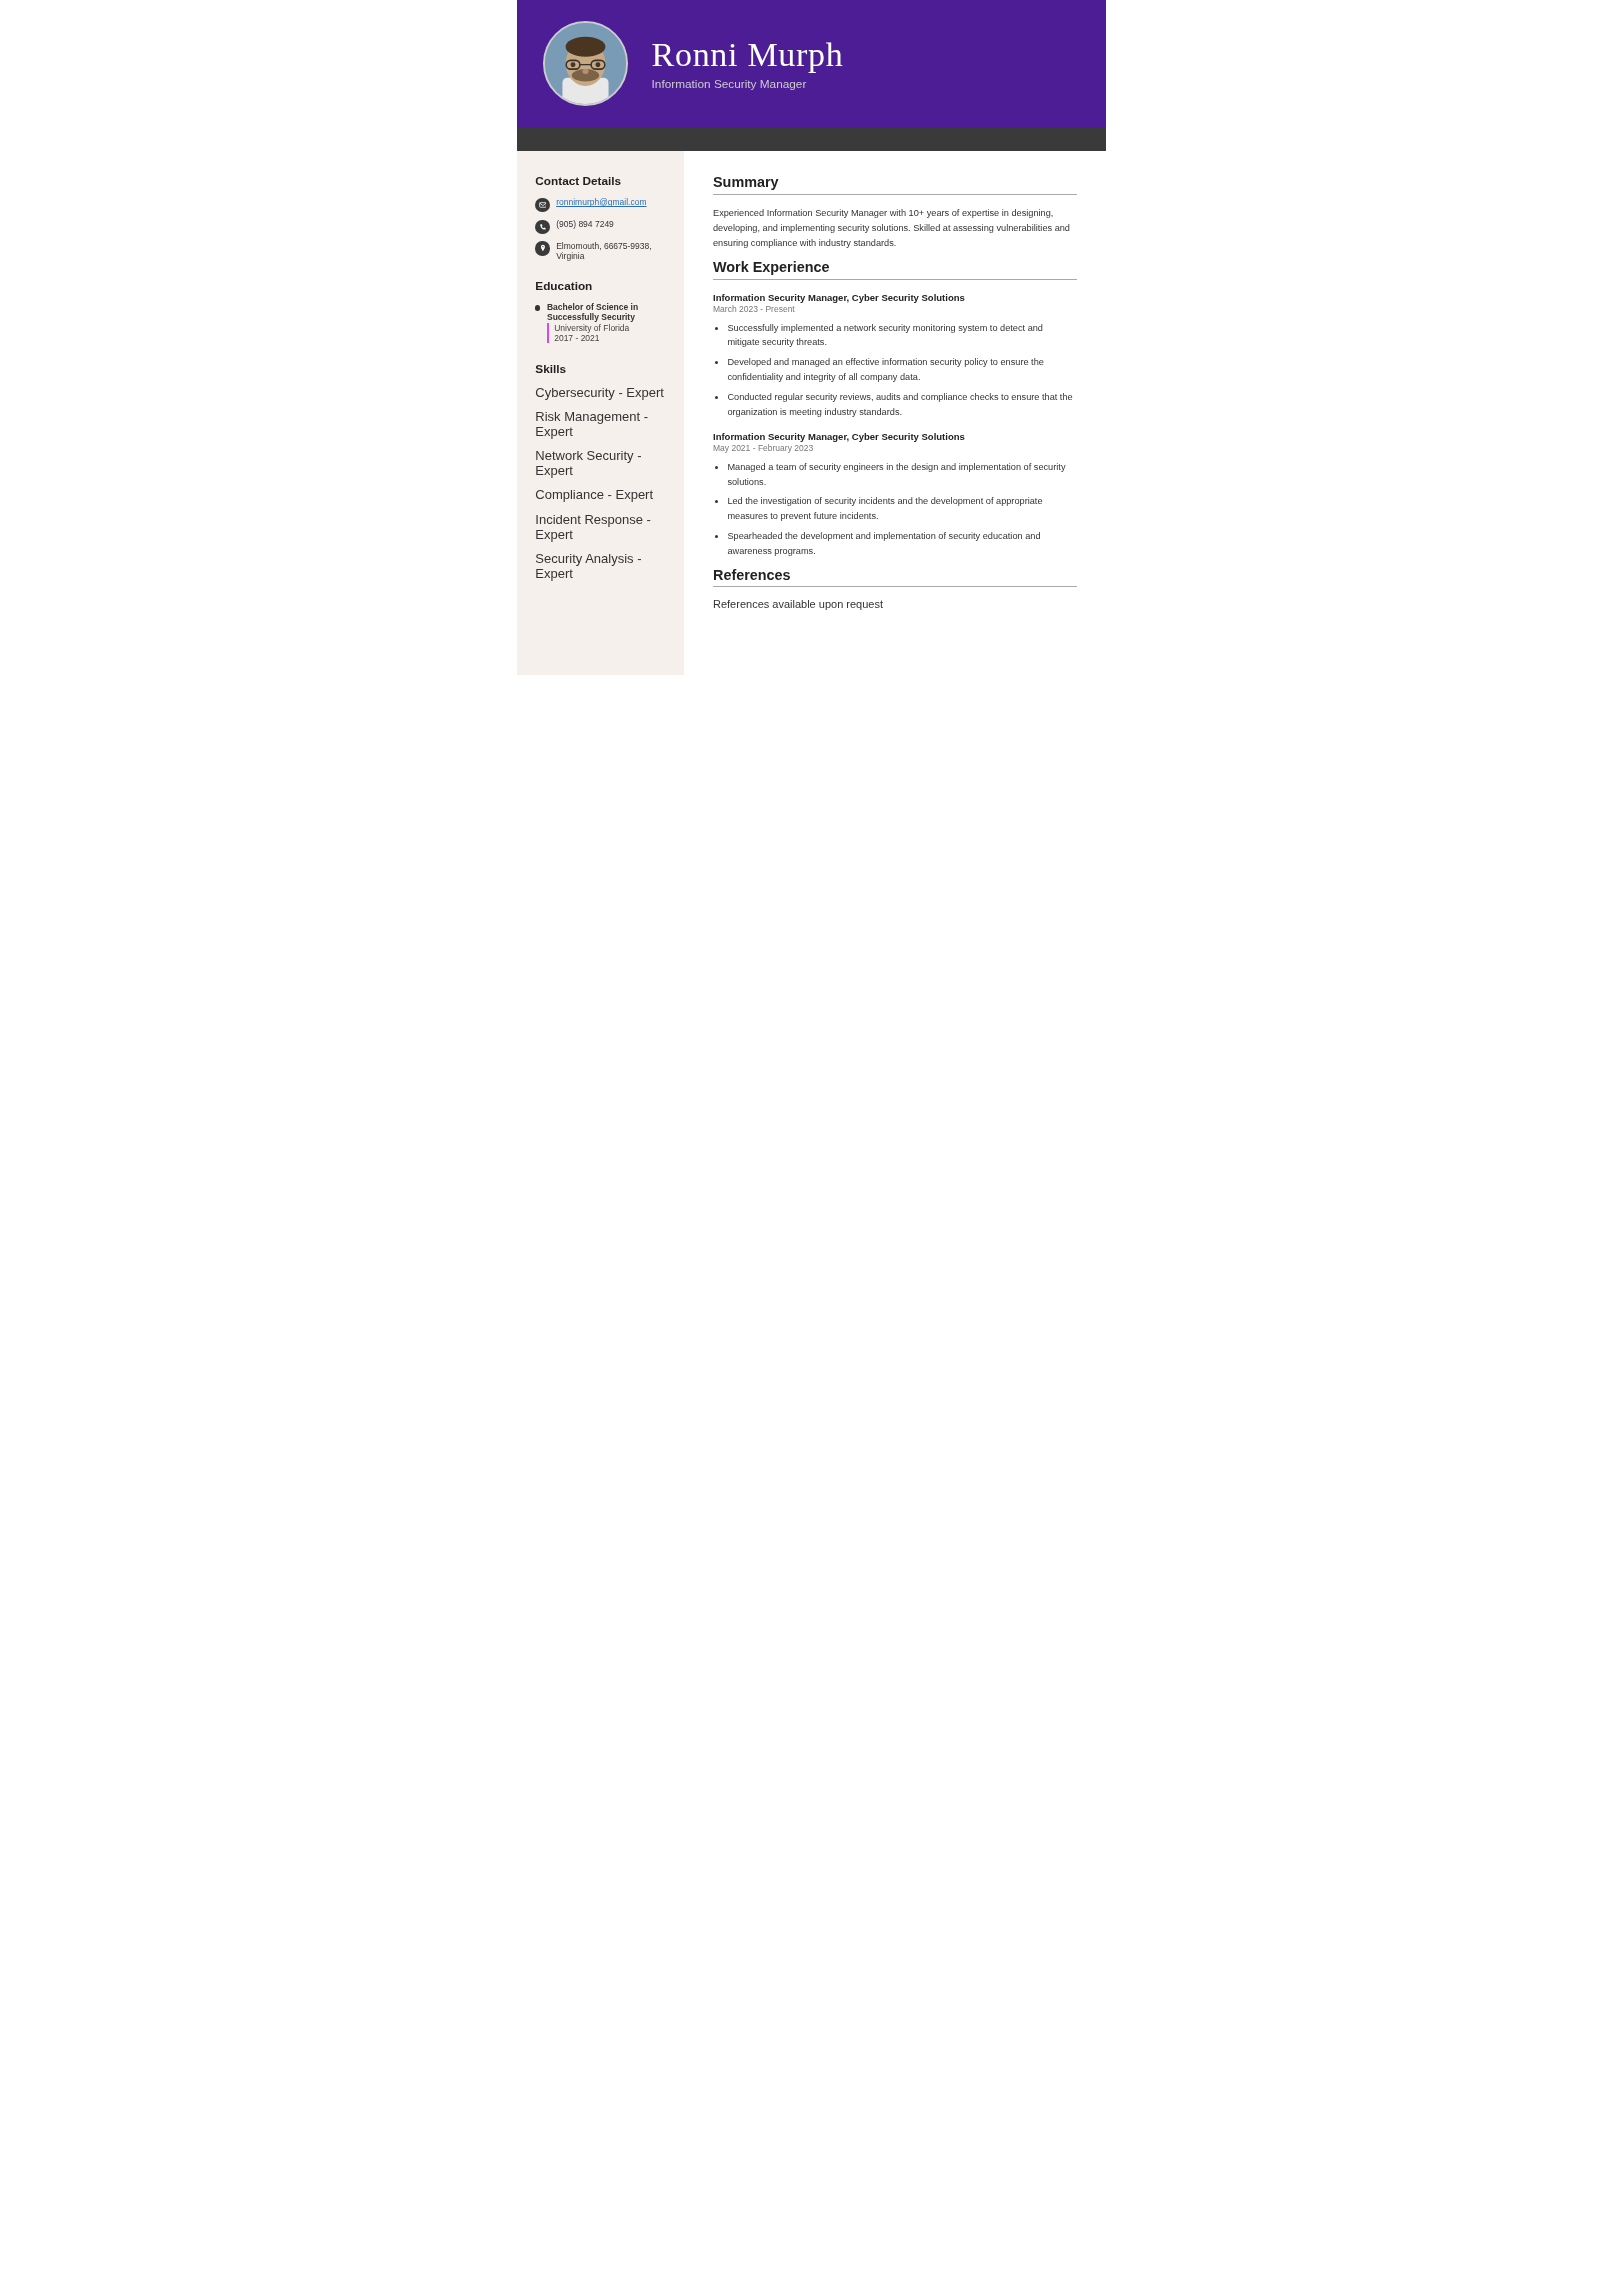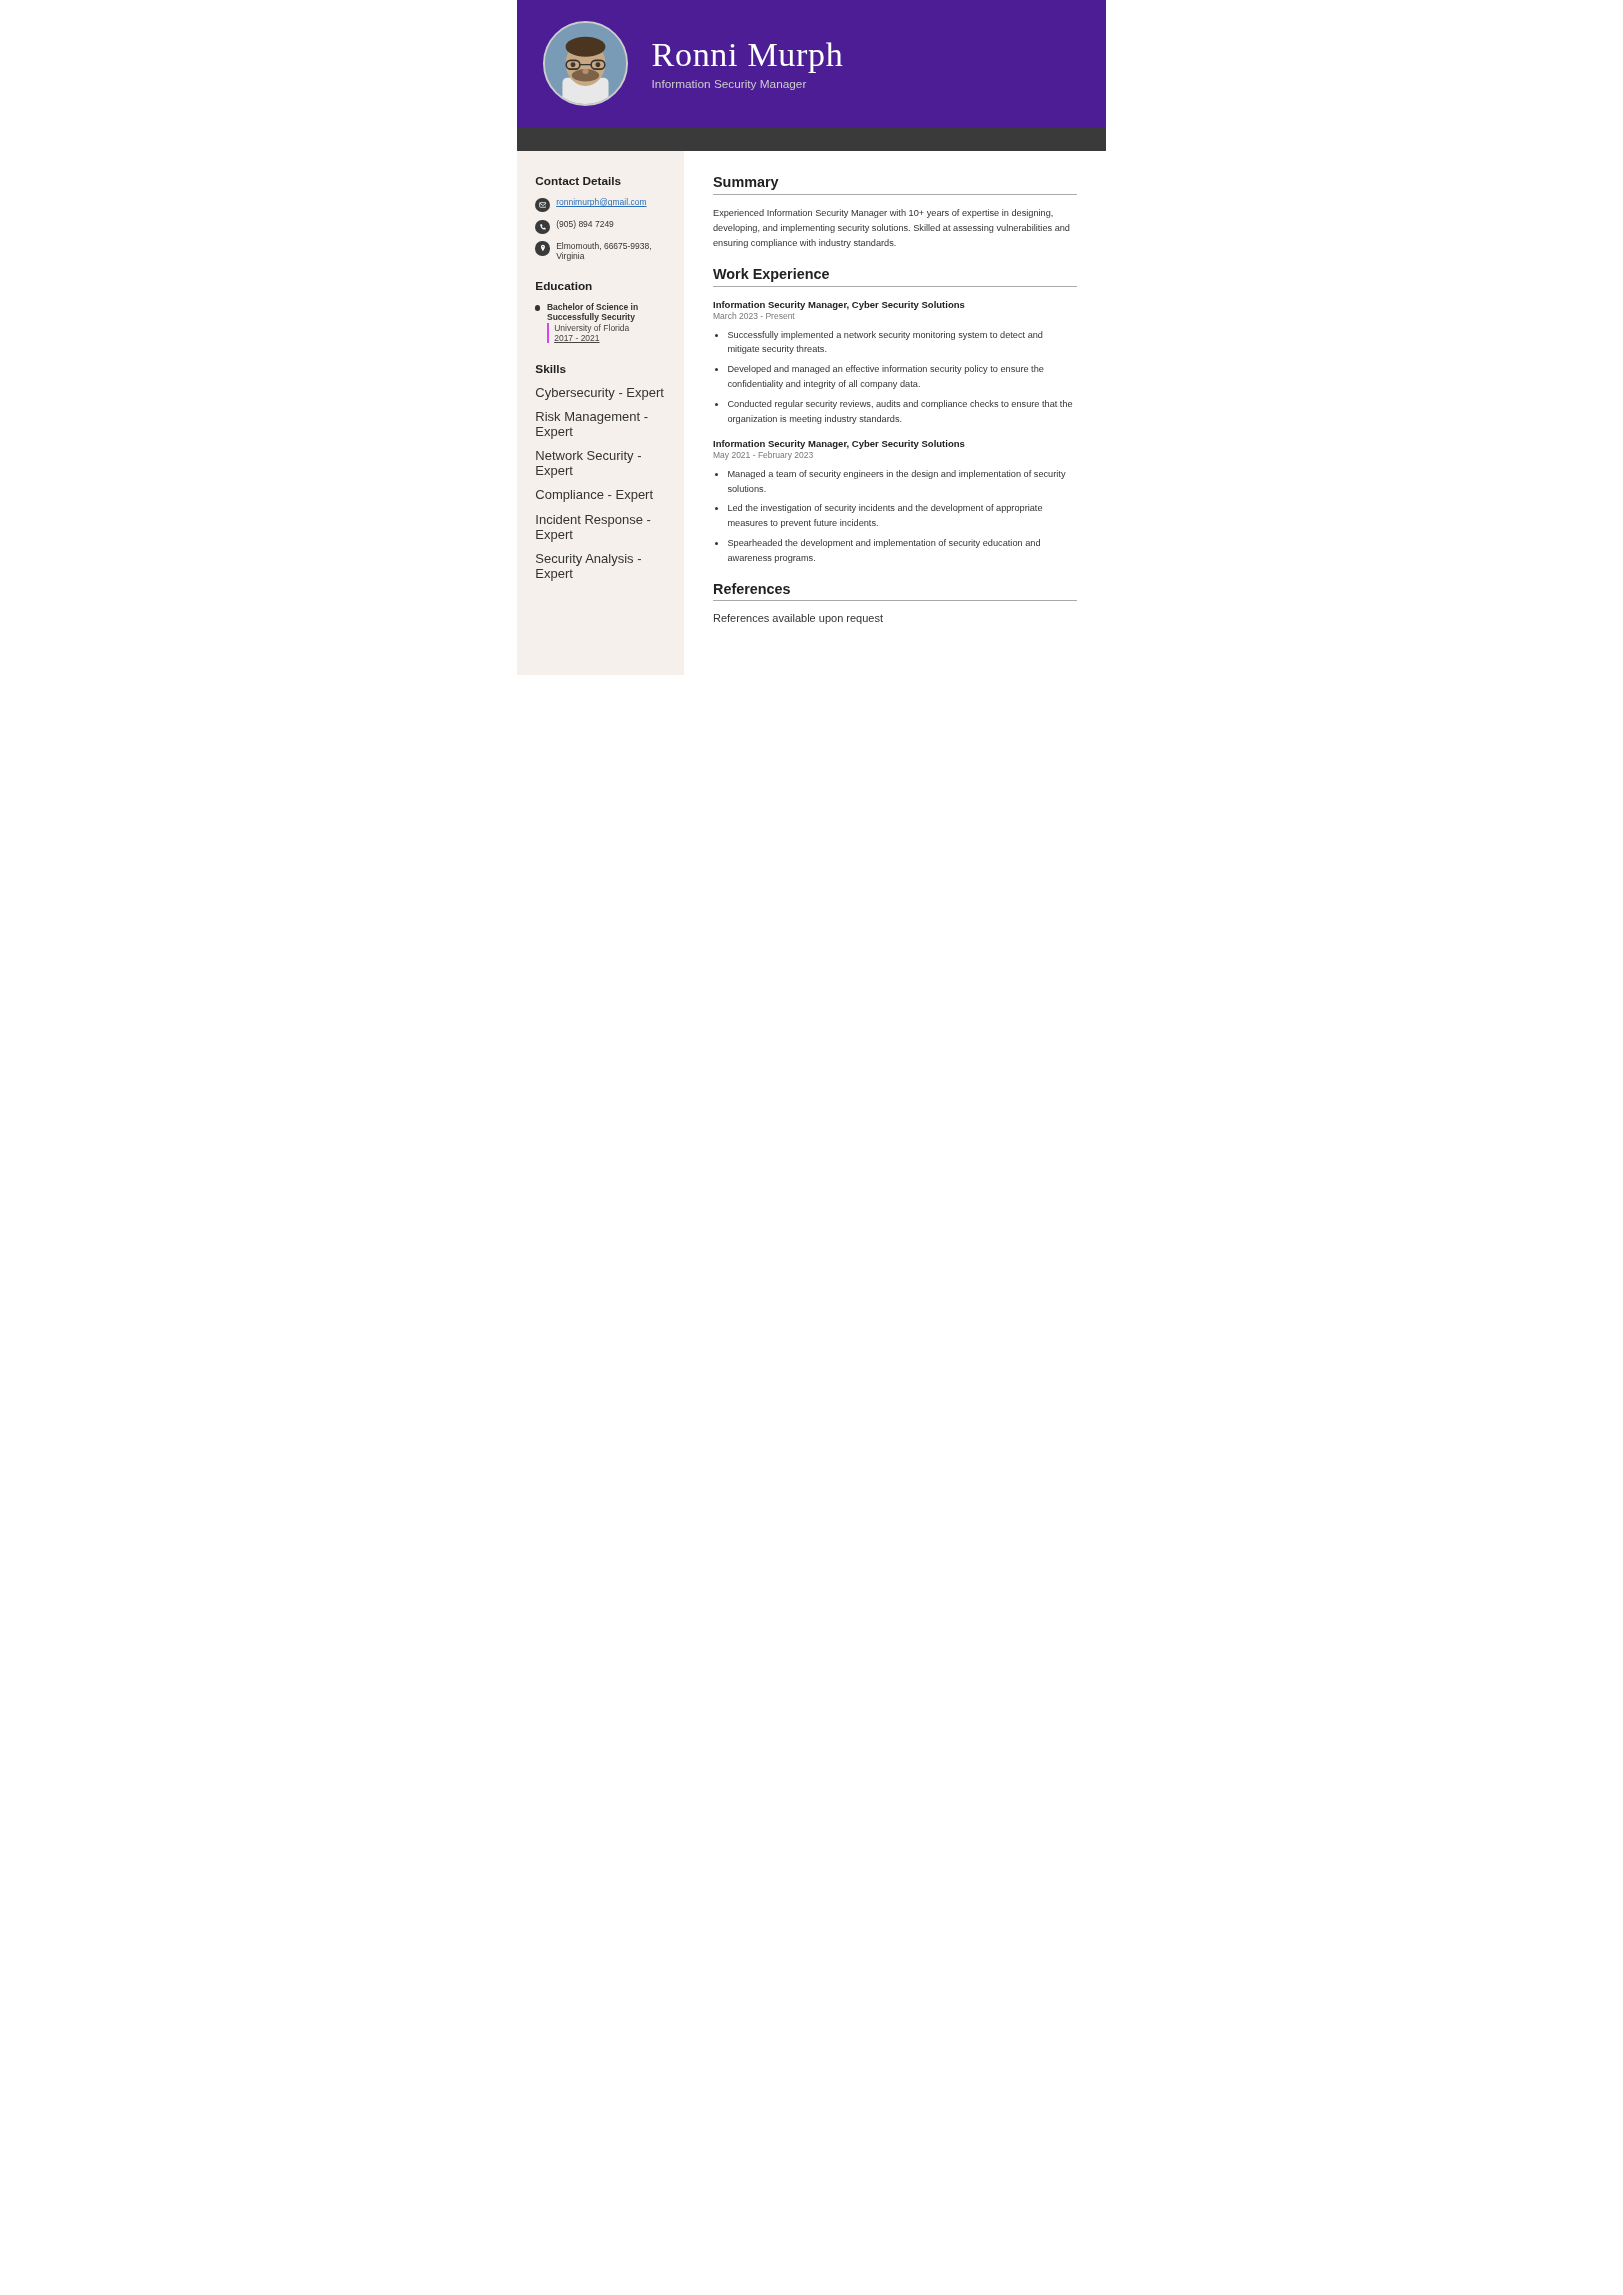--- a/index.html
+++ b/index.html
@@ -135,42 +135,42 @@
       margin-top: 3.3px;
     }
     .edu-content { flex: 1; }
     .edu-degree { font-weight: 700; font-size: 8.5px; }
     .edu-bar {
       border-left: 2px solid #d946ef;
       padding-left: 5.2px;
       margin-top: 1.3px;
     }
     .edu-school { color: #444; }
-    .edu-years { color: #444; text-decoration: underline; }
+    .edu-years { color: #444; }
 
     
     .skill-item {
       font-family: Arial, sans-serif;
       font-size: 13px;
       color: #333;
       margin-bottom: 9.2px;
     }
 
     
     .content {
       flex: 1;
       padding: 23.6px 29px 23.6px 29px;
     }
     .section-title {
       font-size: 14.4px;
       font-weight: 700;
       font-family: Arial, sans-serif;
       color: #222;
       margin-bottom: 3.9px;
-      margin-top: 15px;
+      margin-top: 8px;
     }
     .section-title:first-child { margin-top: 0; }
     .section-divider {
       border: none;
       border-top: 1px solid #aaa;
       margin-bottom: 10.5px;
     }
 
     
     .summary-text {

